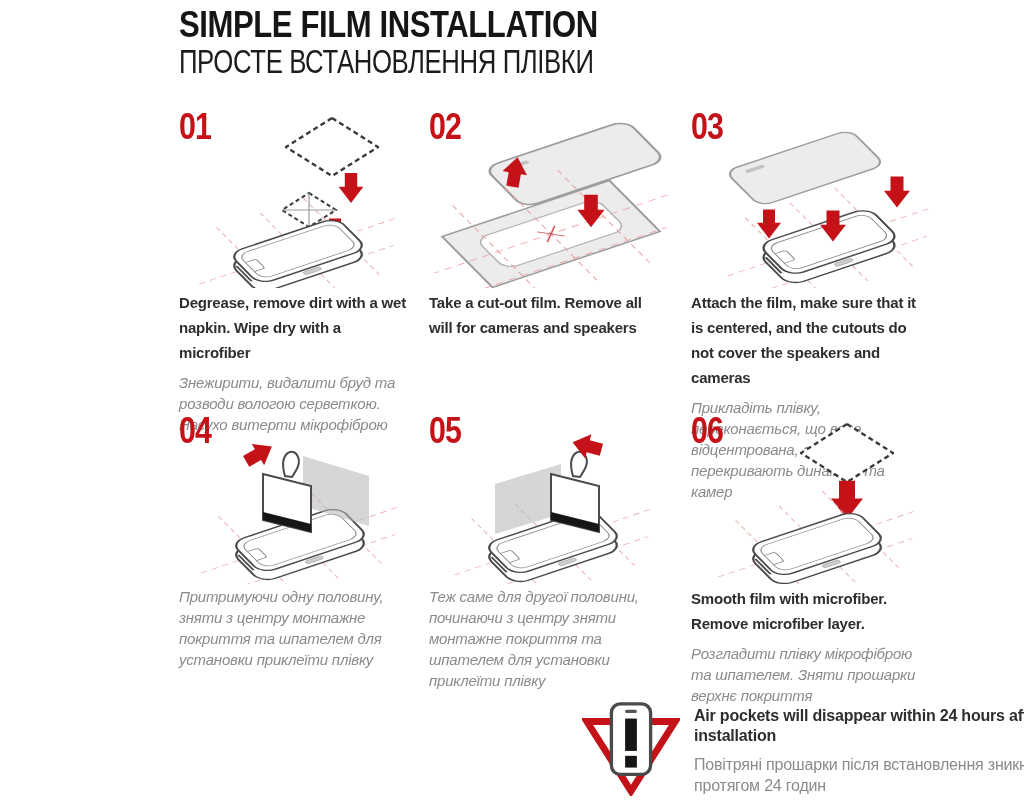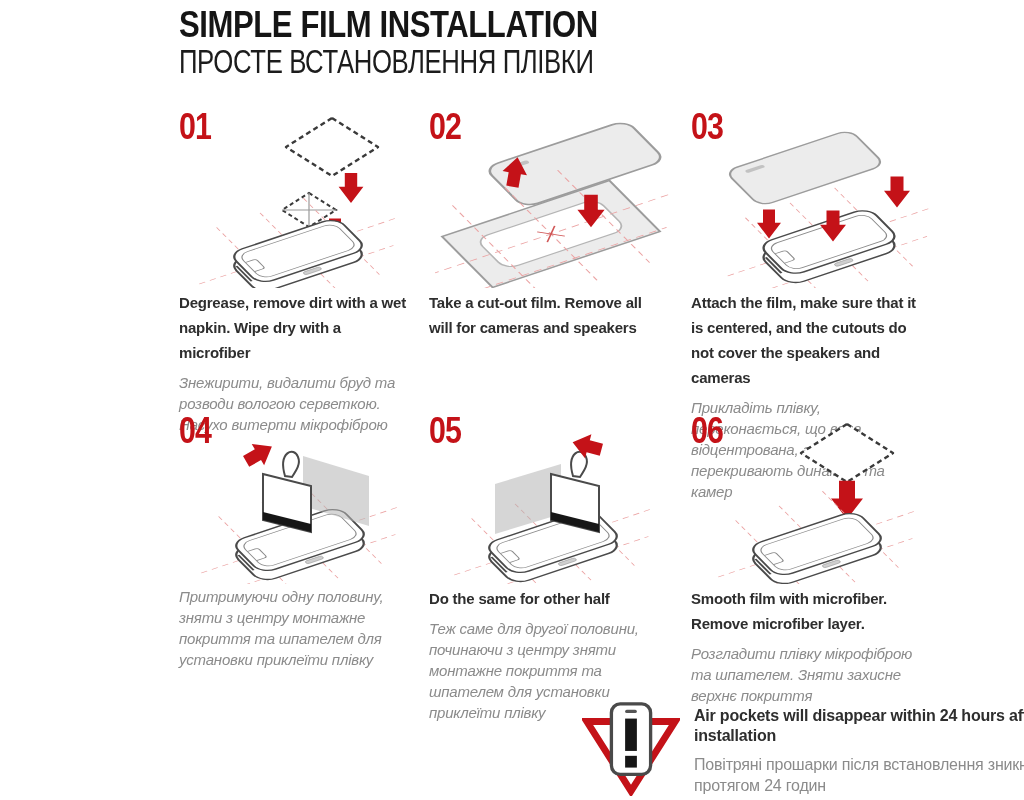--- a/index.html
+++ b/index.html
@@ -182,34 +182,33 @@
 
     <div class="step">
       <div class="step-num">05</div>
       <svg class="illus" width="245" height="168" viewBox="0 0 245 168">
         <use href="#d-guides" transform="translate(118,126) scale(0.76)"></use>
         <use href="#d-phone" transform="translate(118,126) scale(0.76)"></use>
         <use href="#d-flap" transform="translate(92,96) scale(-1,1)"></use>
         <use href="#d-squeegee" transform="translate(140,88)"></use>
         <use href="#d-arrow" transform="translate(152,30) rotate(105) scale(0.62)"></use>
       </svg>
-      <p class="en">Do the same for other half</p>
       <p class="ua">Теж саме для другої половини, починаючи з центру зняти монтажне покриття та шпателем для установки приклеїти плівку</p>
     </div>
 
     <div class="step">
       <div class="step-num">06</div>
       <svg class="illus" width="245" height="168" viewBox="0 0 245 168">
         <use href="#d-napkin" transform="translate(150,38)"></use>
         <use href="#d-arrow" transform="translate(150,84) scale(0.8)"></use>
         <use href="#d-guides" transform="translate(120,128) scale(0.76)"></use>
         <use href="#d-phone" transform="translate(120,128) scale(0.76)"></use>
       </svg>
       <p class="en">Smooth film with microfiber. Remove microfiber layer.</p>
-      <p class="ua">Розгладити плівку мікрофіброю та шпателем. Зняти захисне верхнє покриття</p>
+      <p class="ua">Розгладити плівку мікрофіброю та шпателем. Зняти прошарки верхнє покриття</p>
     </div>
 
   </div>
 
   <div class="note">
     <svg class="note-icon" width="98" height="98" viewBox="0 0 100 100">
       <path d="M5,24 L95,24 L50,95 Z" fill="none" stroke="#c41218" stroke-width="7" stroke-linejoin="miter"></path>
       <rect x="30" y="6" width="40" height="72" rx="9" fill="#ffffff" stroke="#4a4a4a" stroke-width="3.4"></rect>
       <rect x="44" y="12" width="12" height="3.4" rx="1.7" fill="#555555"></rect>
       <rect x="44" y="21" width="12" height="33" fill="#161616"></rect>

